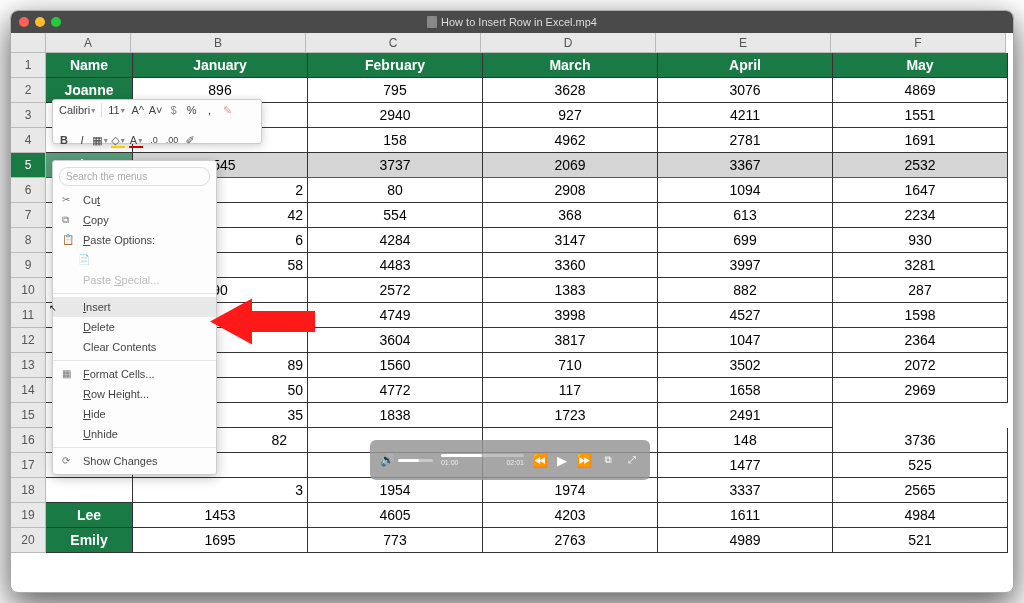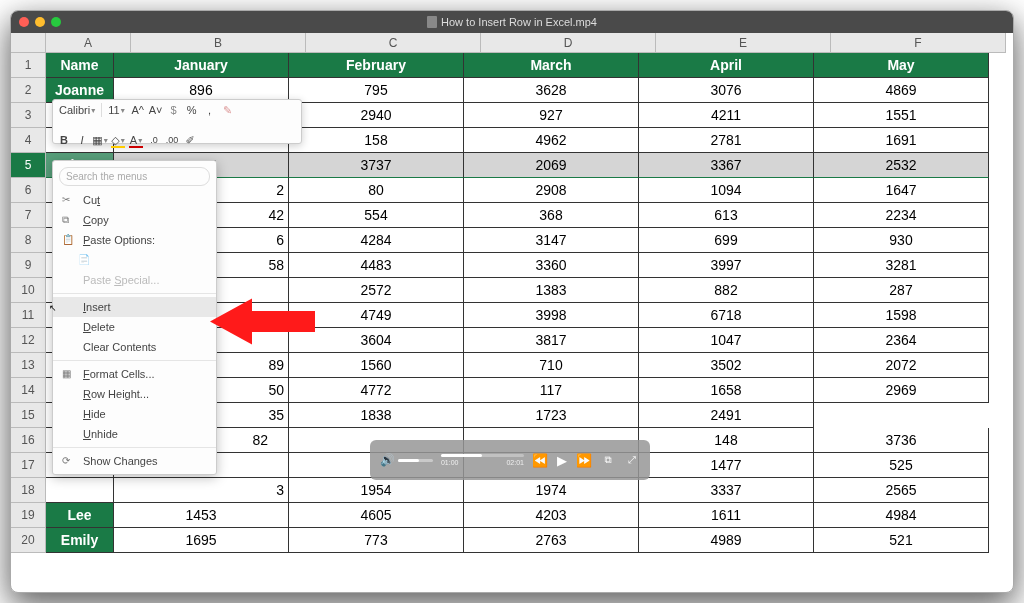--- a/index.html
+++ b/index.html
@@ -27,27 +27,27 @@
   .col-head.w { width: 175px; }
   
   .row-head { width: 35px; height: 25px; background: #e8e8e8; border-right: 1px solid #bbb; border-bottom: 1px solid #bbb; text-align: center; font-size: 12px; color: #555; line-height: 25px; }
   .row-head.sel { background: #1a7a46; color: #fff; }
   
   .grid { position: absolute; top: 20px; left: 35px; right: 0; }
   .grid-row { display: flex; height: 25px; }
   .grid-row.selected-row .cell { background: #d5d5d5; border-bottom: 1px solid #1a7a46; border-top: 0; }
   .grid-row.selected-row .cell.name { background: #579e7a; }
   .cell { border-right: 1px solid #333; border-bottom: 1px solid #333; text-align: center; font-size: 14px; line-height: 25px; color: #000; background: #fff; overflow: hidden; white-space: nowrap; }
-  .cell.name { width: 68px; }
+  .cell.name { width: 87px; }
   .cell.w { width: 175px; }
   .cell.header { background: #1a7a46; color: #fff; font-weight: bold; }
   .cell.name-val { background: #1a7a46; color: #fff; font-weight: bold; }
   
   
-  .mini-toolbar { position: absolute; top: 99px; left: 52px; width: 250px; height: 45px; background: #fdfdfd; border: 1px solid #ccc; border-radius: 3px; box-shadow: 0 2px 8px rgba(0,0,0,0.2); padding: 3px 4px; display: flex; flex-direction: column; gap: 16px; font-size: 11px; color: #444; z-index: 10; }
+  .mini-toolbar { position: absolute; top: 99px; left: 52px; width: 210px; height: 45px; background: #fdfdfd; border: 1px solid #ccc; border-radius: 3px; box-shadow: 0 2px 8px rgba(0,0,0,0.2); padding: 3px 4px; display: flex; flex-direction: column; gap: 16px; font-size: 11px; color: #444; z-index: 10; }
   .mt-row { display: flex; align-items: center; gap: 4px; height: 18px; }
   .mt-item { display: flex; align-items: center; padding: 0 2px; border-radius: 2px; }
   .mt-sep { height: 14px; border-left: 1px solid #ddd; }
   .mt-icon { width: 14px; height: 14px; display: inline-flex; align-items: center; justify-content: center; font-size: 11px; }
   .mt-dropdown { font-size: 8px; color: #888; margin-left: 1px; }
   
   
   .context-menu { position: absolute; top: 160px; left: 52px; width: 165px; background: #fdfdfd; border: 1px solid #ccc; border-radius: 3px; box-shadow: 0 3px 12px rgba(0,0,0,0.25); padding: 3px 0; font-size: 11px; color: #444; z-index: 10; }
   .cm-search { margin: 3px 6px 4px 6px; padding: 3px 6px; border: 1px solid #ddd; border-radius: 9px; color: #aaa; font-size: 10px; }
   .cm-item { display: flex; align-items: center; height: 20px; padding: 0 8px; gap: 8px; }
@@ -202,21 +202,21 @@
           <div class="cell w">2572</div>
           <div class="cell w">1383</div>
           <div class="cell w">882</div>
           <div class="cell w">287</div>
         </div>
         <div class="grid-row">
           <div class="cell name"></div>
           <div class="cell w"></div>
           <div class="cell w">4749</div>
           <div class="cell w">3998</div>
-          <div class="cell w">6718</div>
+          <div class="cell w">4527</div>
           <div class="cell w">1598</div>
         </div>
         <div class="grid-row">
           <div class="cell name"></div>
           <div class="cell w"></div>
           <div class="cell w">3604</div>
           <div class="cell w">3817</div>
           <div class="cell w">1047</div>
           <div class="cell w">2364</div>
         </div>

